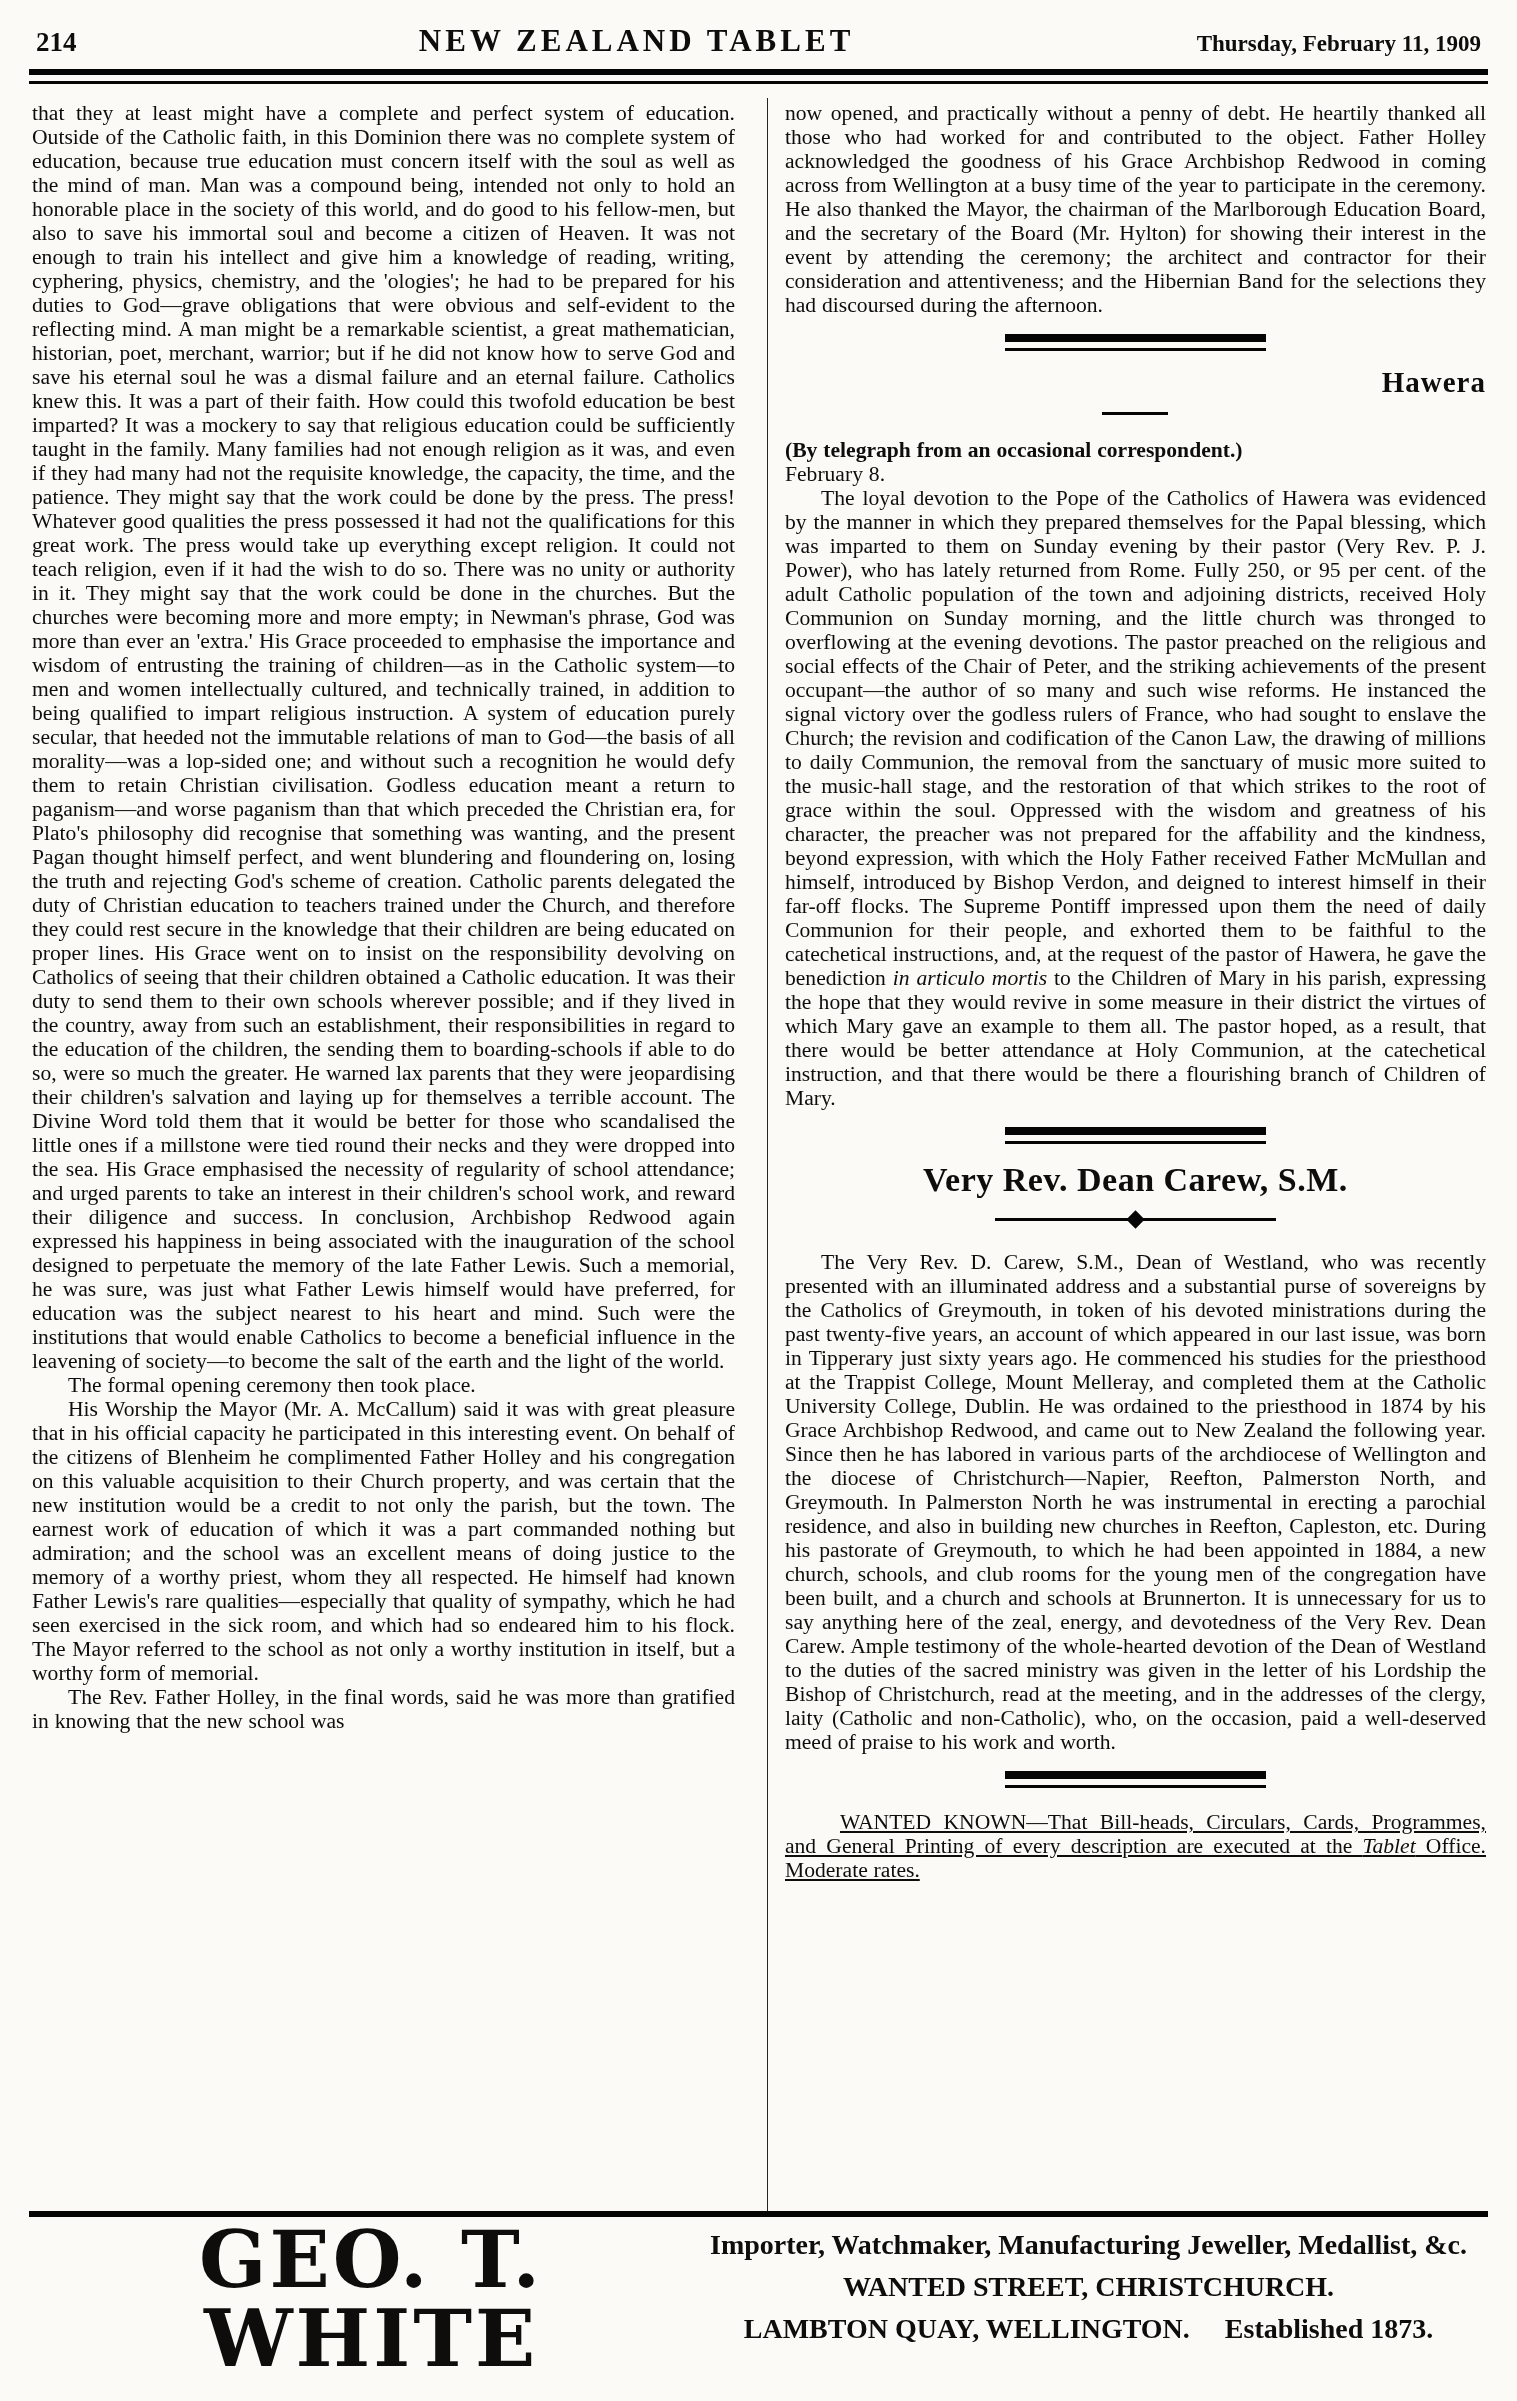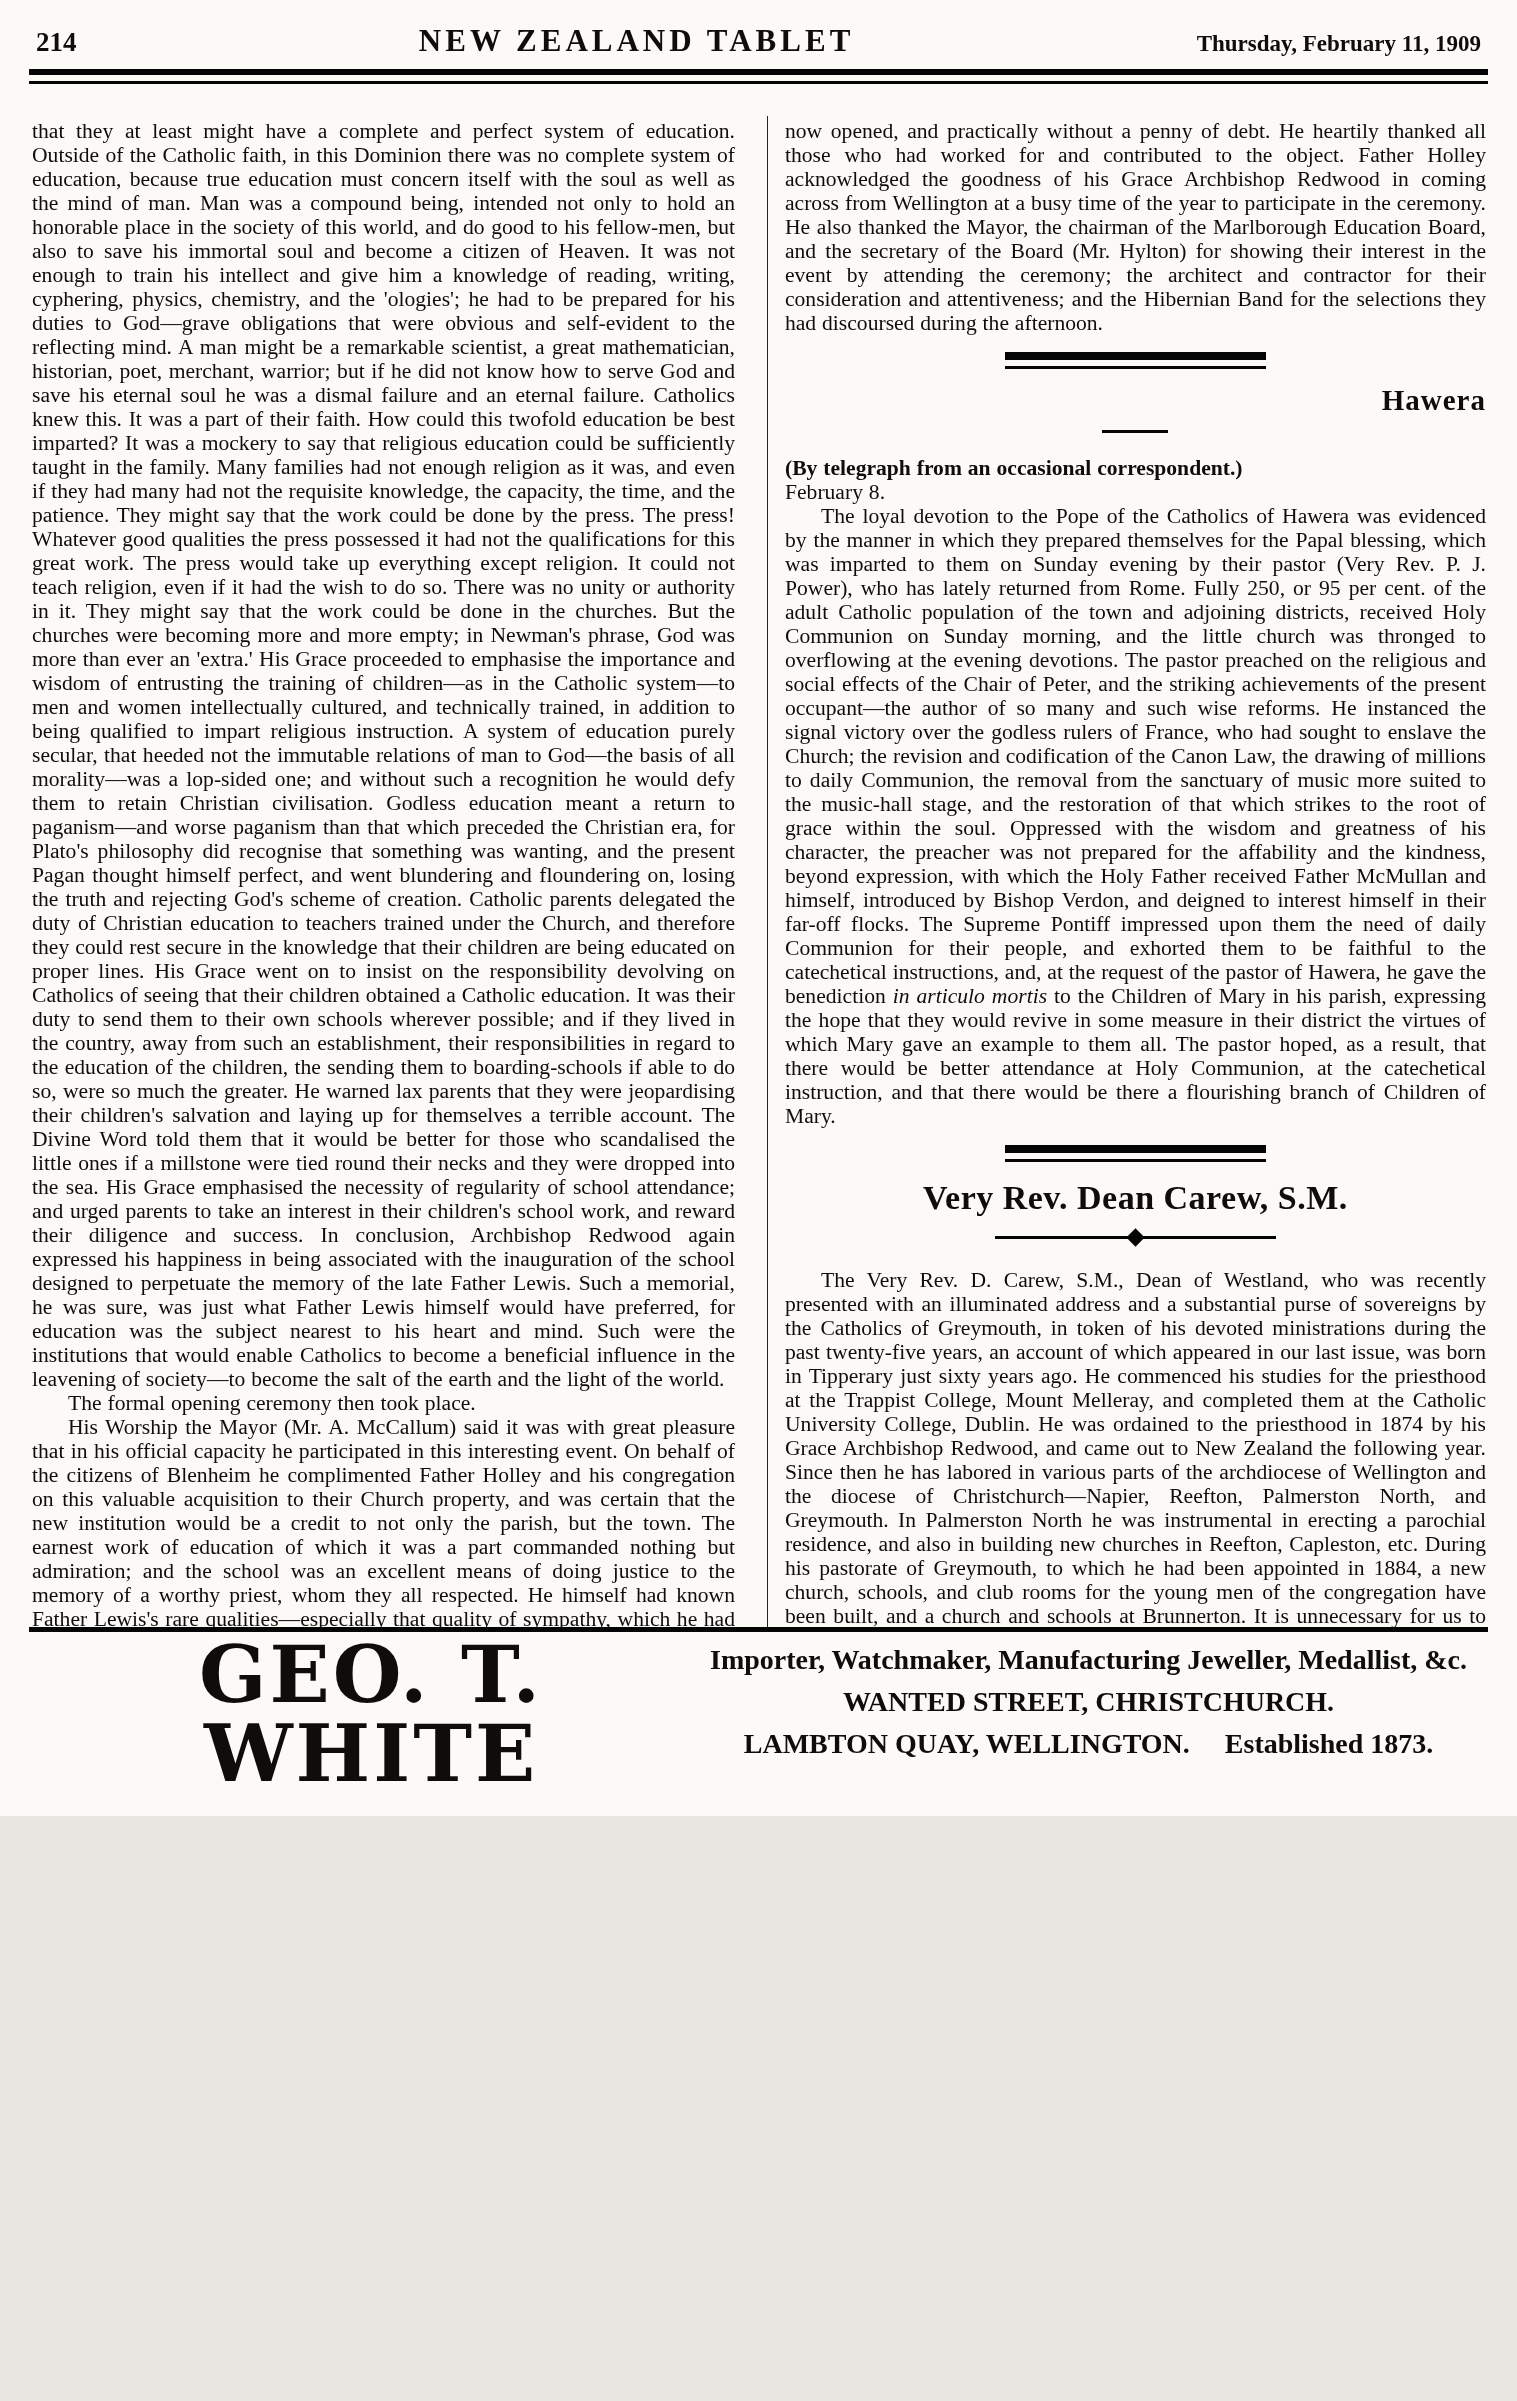--- a/index.html
+++ b/index.html
@@ -1,38 +1,38 @@
 <!DOCTYPE html>
 <html style="font-size:8px"><head>
 <meta charset="utf-8">
 <style>
   html,body { margin:0; padding:0; background:#e8e6e0; }
   .page {
     position:relative;
-    width:1517px; height:1816px;
+    width:1517px; height:2401px;
     margin:0 auto;
     background:#fbfaf6;
     box-sizing:border-box;
     padding:18px 29px 23px 29px;
     display:flex; flex-direction:column;
     font-family:"Liberation Serif","DejaVu Serif",serif;
     color:#0e0d0b;
   }
   
   .header {
     display:flex; align-items:baseline; justify-content:space-between;
     padding:5px 7px 10px 7px;
   }
   .page-num { font-size:27px; font-weight:bold; }
   .masthead { font-size:31px; font-weight:bold; letter-spacing:4px; }
   .issue-date { font-size:23px; font-weight:bold; }
   .header-rule { height:0; border-top:6.5px solid #050505; border-bottom:3px solid #050505; padding-top:6px; }
 
   
-  .columns { flex:1 1 auto; display:flex; margin-top:32px; overflow:hidden;gap:17px; }
+  .columns { flex:1 1 auto; display:flex; margin-top:14px; overflow:hidden;gap:17px; }
   .col { box-sizing:border-box; width:50%; }
   .col-left  { padding:3px 15px 0 3px; }
   .col-right { padding:3px 2px 0 17px; border-left:1.5px solid #262420; }
 
   .body-text p {
     margin:0;
     font-size:21.6px; line-height:24px;
     text-align:justify;
     word-spacing:0.5px;
   }

